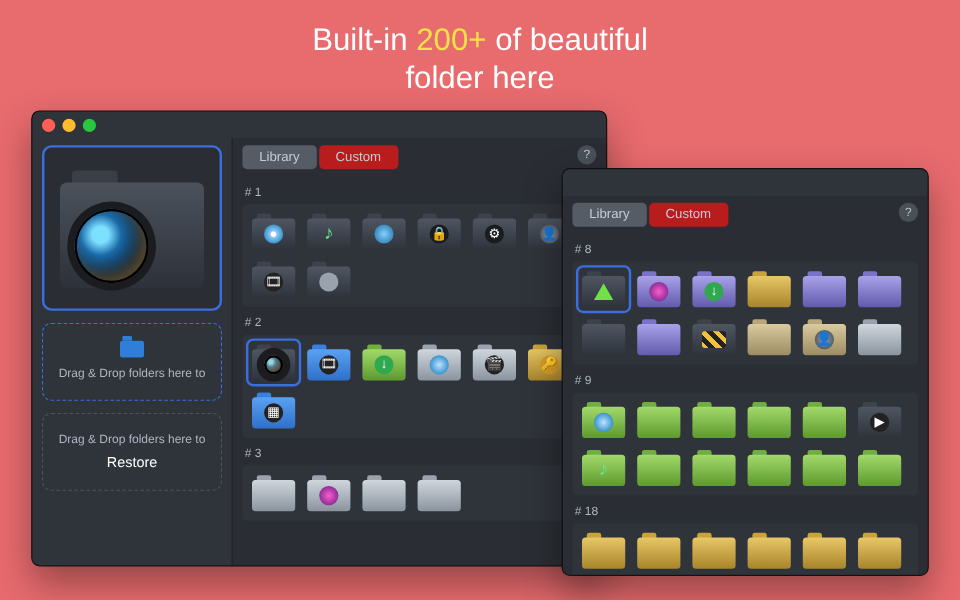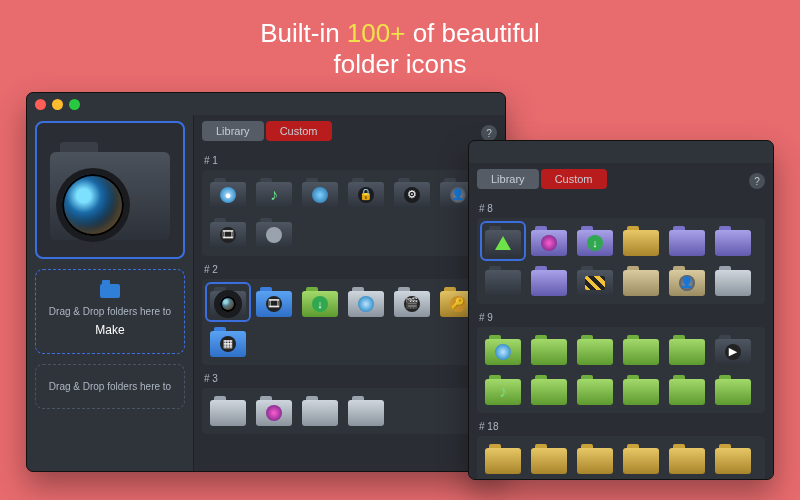--- a/index.html
+++ b/index.html
@@ -21,21 +21,21 @@
   .lens{position:absolute;left:12px;top:34px;width:62px;height:62px;border-radius:50%;
         background:radial-gradient(circle at 35% 35%,#7de0ff 0 12%,#1a6aa8 30%,#0b2236 60%,#000 100%);
         box-shadow:0 0 0 6px #1a1c20,inset 0 0 0 2px #000, -6px -6px 12px rgba(255,170,60,.35) inset}
   .drop{border:1.5px dashed #4a5564;border-radius:8px;padding:14px 6px;text-align:center;color:#aeb7c3;font-size:10px;line-height:1.5}
   .drop.blue{border-color:#3b6fe0}
   .drop .dico{width:20px;height:14px;background:#2f7ed8;margin:0 auto 6px;border-radius:2px;position:relative}
   .drop .dico::before{content:"";position:absolute;top:-4px;left:2px;width:8px;height:4px;background:#2f7ed8;border-radius:1px 1px 0 0}
   .drop strong{display:block;color:#fff;font-size:12px;margin-top:2px;font-weight:500}
   .main{flex:1;background:#2a2d33;display:flex;flex-direction:column;border-left:1px solid rgba(0,0,0,.25)}
   .w2 .main{border-left:none}
-  .tabs{display:flex;align-items:flex-end;padding:6px 8px;gap:2px}
+  .tabs{display:flex;align-items:flex-start;padding:6px 8px;gap:2px}
   .tab{font-size:11px;color:#c6ccd4;padding:4px 14px;border-radius:4px;background:#b91c1c;cursor:pointer}
   .tab.active{background:#565c66}
   .help{margin-left:auto;width:16px;height:16px;border-radius:50%;background:#4a5058;color:#bfc6cf;font-size:10px;display:flex;align-items:center;justify-content:center}
   .scroll{flex:1;overflow:hidden;padding:0 8px 8px 8px}
   .sect{margin-top:4px}
   .shdr{color:#aeb7c3;font-size:10px;padding:4px 2px}
   .grid{display:flex;flex-wrap:wrap;gap:6px;background:#2f333a;border-radius:4px;padding:6px}
   .ico{width:40px;height:34px;position:relative;border-radius:3px}
   .w2 .ico{width:40px}
   .ico.sel{outline:2px solid #3b6fe0;outline-offset:1px}
@@ -61,46 +61,46 @@
   .key{background:#d69a2a}
   .scan{background:#9aa3ad}
   .glow{background:radial-gradient(circle,#ff5bd1,#5a1e7a)}
   .caution{background:repeating-linear-gradient(45deg,#f2c23a 0 4px,#222 4px 8px);border-radius:2px;width:20px;height:14px}
   .tri{width:0;height:0;border-left:8px solid transparent;border-right:8px solid transparent;border-bottom:14px solid #6fe24a;background:none;border-radius:0}
 </style>
 </head>
 <body>
 
 <div class="headline">
-  <span>Built-in </span><span class="accent">100+</span><span> of beautiful</span><br>
-  <span>folder icons</span>
+  <span>Built-in </span><span class="accent">200+</span><span> of beautiful</span><br>
+  <span>folder here</span>
 </div>
 
 <div class="window w1">
   <div class="titlebar">
     <div class="tl red"></div>
     <div class="tl yel"></div>
     <div class="tl grn"></div>
   </div>
   <div class="body">
     <div class="side">
       <div class="preview">
         <div class="folder-camera">
           <div class="fold-tab"></div>
             <div class="fold-body"></div>
             <div class="lens"></div>
         </div>
       </div>
       <div class="drop blue">
         <div class="dico"></div>
         <span>Drag &amp; Drop folders here to</span>
-        <strong>Make</strong>
       </div>
       <div class="drop">
         <span>Drag &amp; Drop folders here to</span>
+        <strong>Restore</strong>
       </div>
     </div>
     <div class="main">
       <div class="tabs">
         <div class="tab active">Library</div>
         <div class="tab">Custom</div>
         <div class="help">?</div>
       </div>
       <div class="scroll" id="scroll-w1">
           <div class="sect">

